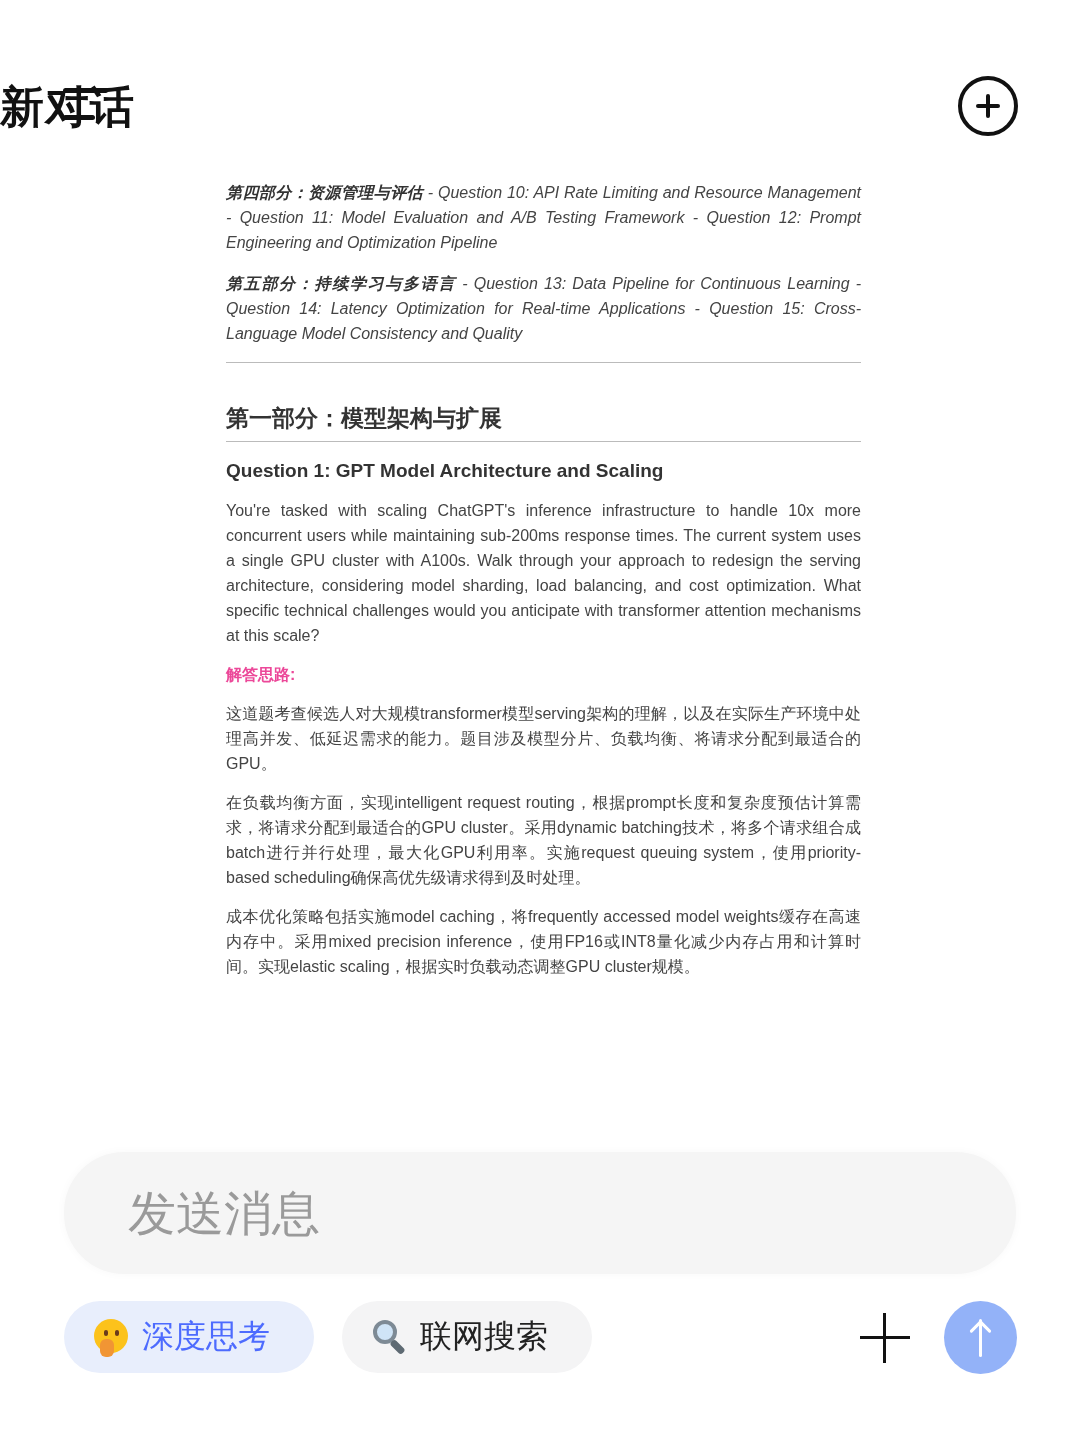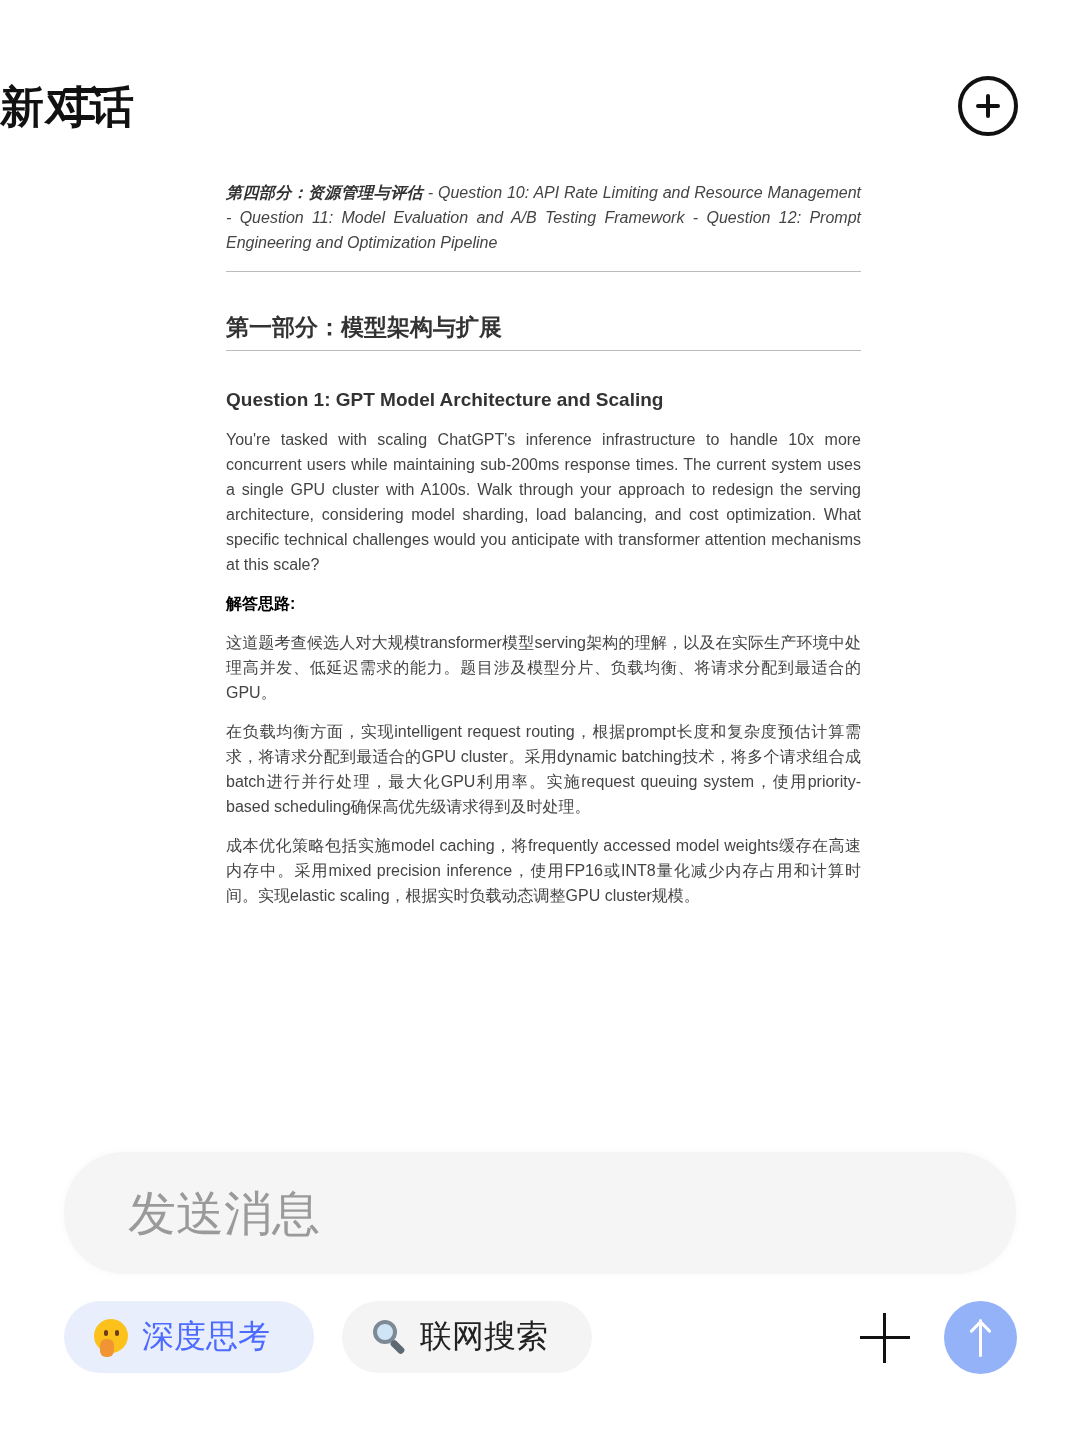--- a/index.html
+++ b/index.html
@@ -52,24 +52,24 @@
     .doc .bold { font-weight: bold; color: #333; }
     .toc-para { margin-bottom: 16px; font-style: italic; }
     .hr { border: 0; border-top: 1px solid #bbb; height: 0; margin: 0; }
     .hr.top { margin-top: 2px; }
     .h2 {
       font-size: 23px; font-weight: bold; color: #333;
       margin-top: 40px; margin-bottom: 8px; line-height: 30px;
     }
     .h3 {
       font-size: 19px; font-weight: bold; color: #333;
-      margin-top: 36px; margin-bottom: 14px; line-height: 26px;
+      margin-top: 16px; margin-bottom: 14px; line-height: 26px;
     }
     .para { margin-bottom: 14px; }
-    .label { font-weight: bold; color: #000000; margin-bottom: 14px; margin-top: 4px; }
+    .label { font-weight: bold; color: #ec4899; margin-bottom: 14px; margin-top: 4px; }
 
     
     .input-box {
       position: absolute; left: 64px; top: 1152px; width: 952px; height: 122px;
       background: #f5f5f5; border-radius: 60px;
       box-shadow: 0 0 10px rgba(0,0,0,0.03);
     }
     .input-box input {
       position: absolute; left: 64px; top: 26px; width: 820px; height: 70px;
       border: none; outline: none; background: transparent;
@@ -154,20 +154,23 @@
     <div class="title">新对话</div>
     <div class="new-chat-btn">
       <span></span>
     </div>
   </div>
 
   <div class="doc">
     <p class="toc-para">
       <span class="bold">第四部分：资源管理与评估</span><span> - Question 10: API Rate Limiting and Resource Management - Question 11: Model Evaluation and A/B Testing Framework - Question 12: Prompt Engineering and Optimization Pipeline</span>
     </p>
+    <p class="toc-para">
+      <span class="bold">第五部分：持续学习与多语言</span><span> - Question 13: Data Pipeline for Continuous Learning - Question 14: Latency Optimization for Real-time Applications - Question 15: Cross-Language Model Consistency and Quality</span>
+    </p>
     <hr class="hr top">
 
     <div class="h2">第一部分：模型架构与扩展</div>
     <hr class="hr">
 
     <div class="h3">Question 1: GPT Model Architecture and Scaling</div>
     <p class="para">You're tasked with scaling ChatGPT's inference infrastructure to handle 10x more concurrent users while maintaining sub-200ms response times. The current system uses a single GPU cluster with A100s. Walk through your approach to redesign the serving architecture, considering model sharding, load balancing, and cost optimization. What specific technical challenges would you anticipate with transformer attention mechanisms at this scale?</p>
 
     <div class="label">解答思路:</div>
     <p class="para">这道题考查候选人对大规模transformer模型serving架构的理解，以及在实际生产环境中处理高并发、低延迟需求的能力。题目涉及模型分片、负载均衡、将请求分配到最适合的GPU。</p>

